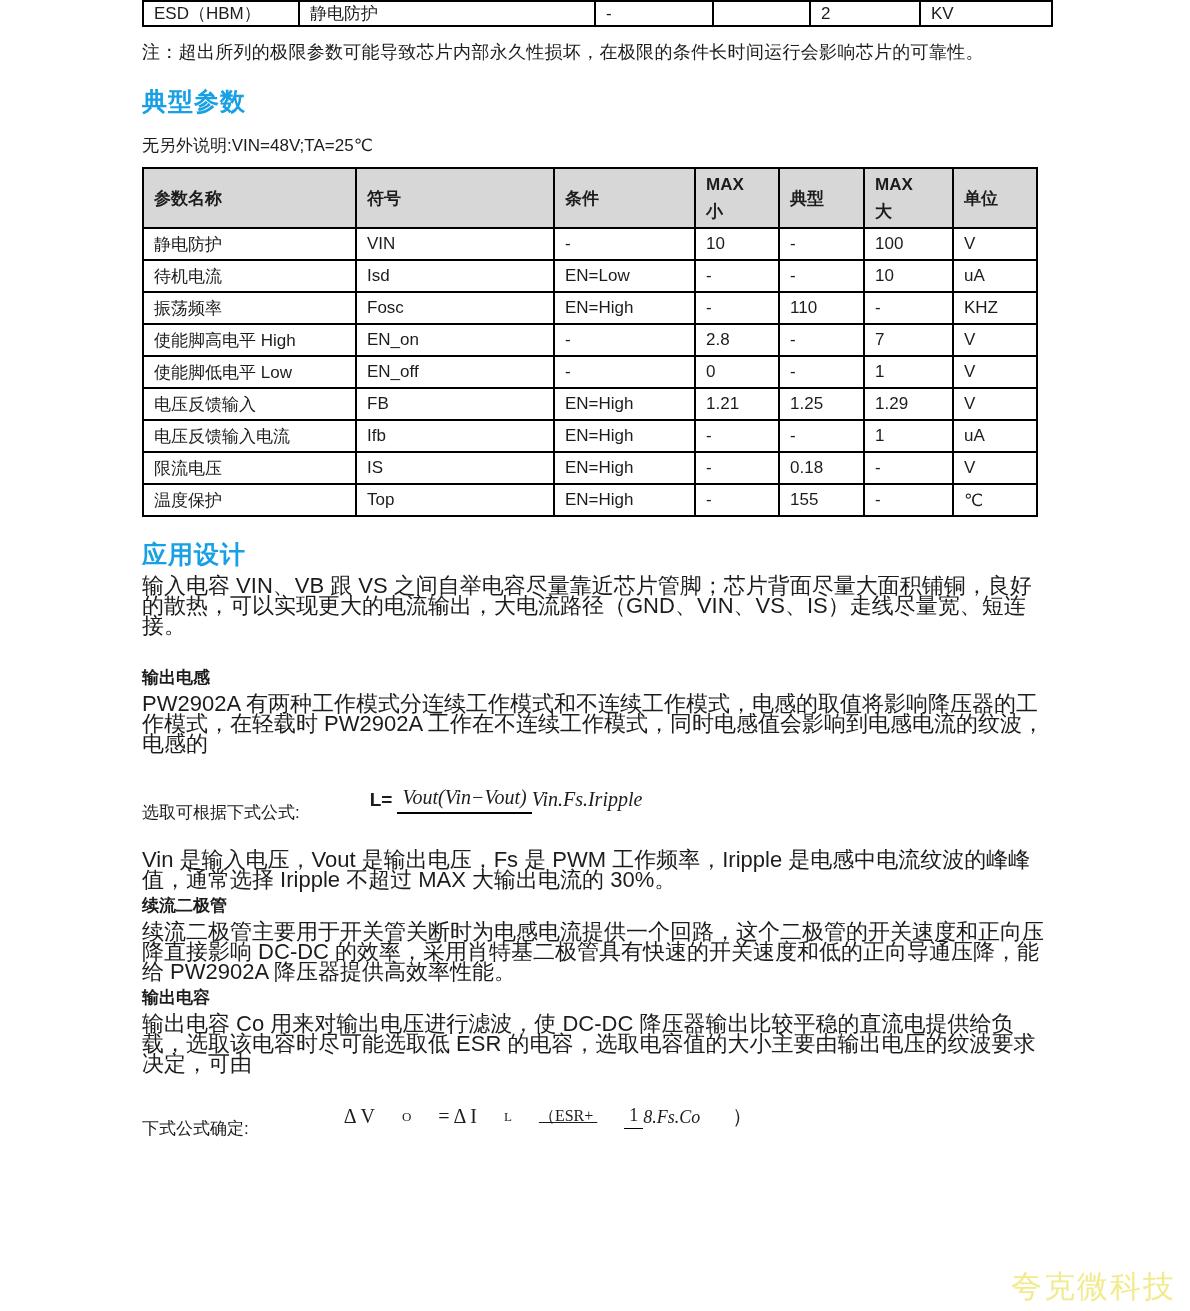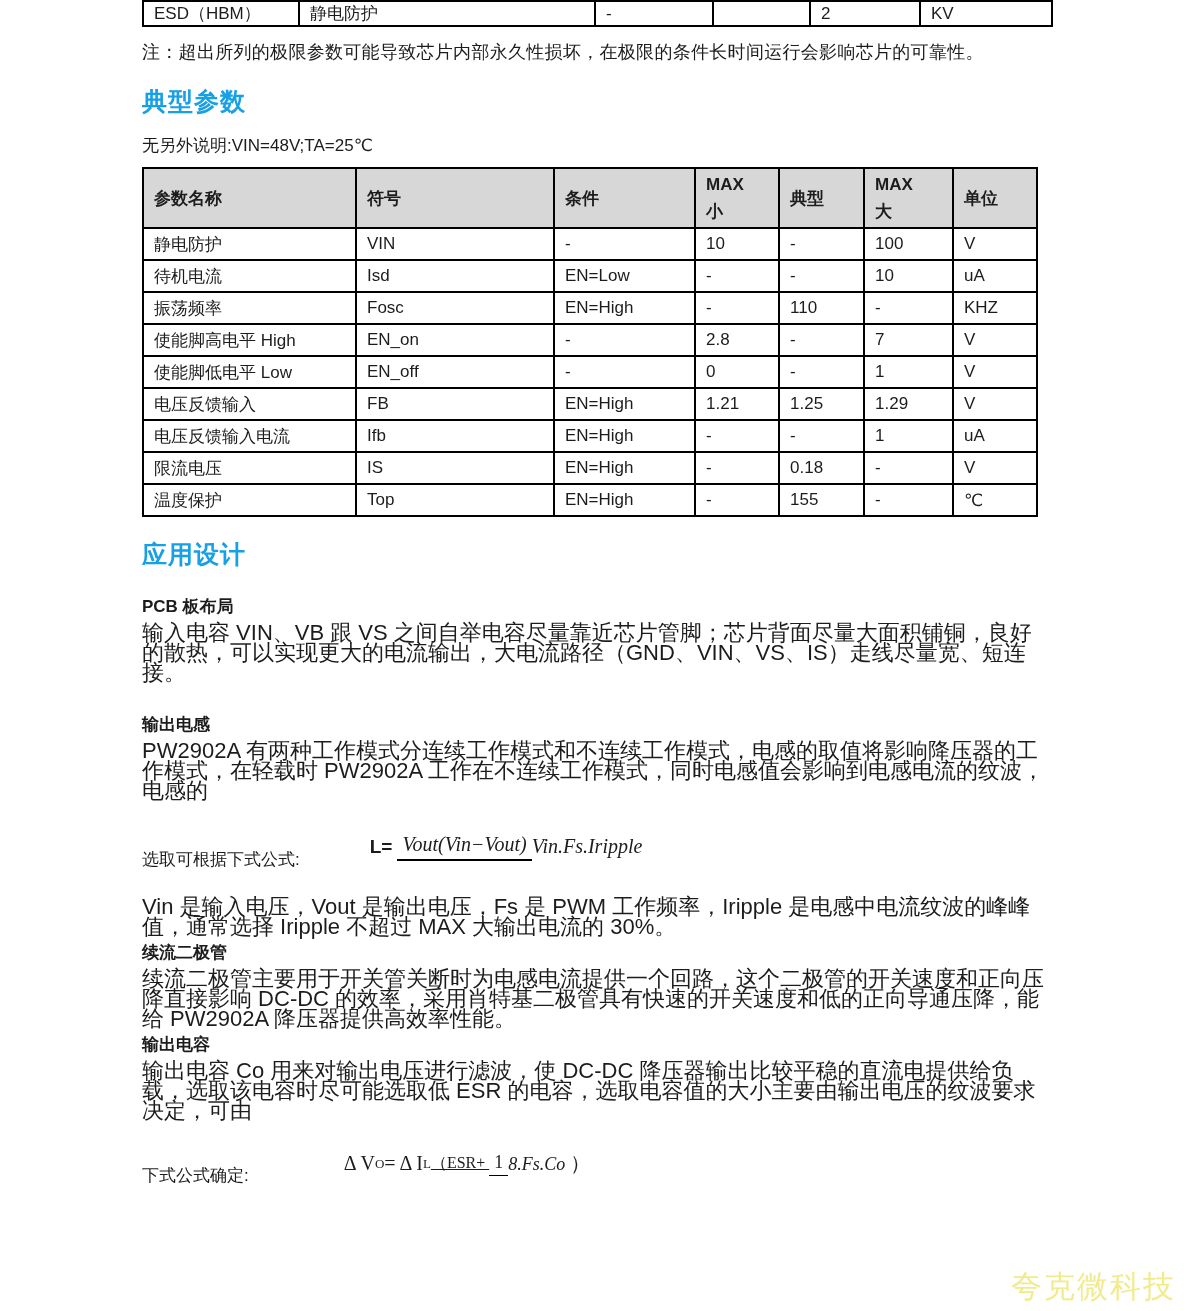--- a/index.html
+++ b/index.html
@@ -60,21 +60,21 @@
   .frac .num { border-bottom: 2px solid #000; padding: 0 5px 2px; }
   .frac .den { padding-top: 2px; }
   .formula2-row { margin-top: 0px; height: 66px; }
   .f2 { font-family: "Liberation Serif", "DejaVu Serif", serif; font-size: 20px; }
   .f2 .piece { white-space: pre; }
   .f2 sub { font-size: 13px; }
   .f2 .esr { font-size: 16px; text-decoration: underline; }
   .f2 .frac { font-size: 18px; line-height: 22px; }
   .f2 .frac .num { font-style: normal; border-bottom: 1.5px solid #000; }
   .sp-l { margin-left: 70px; }
-  .sp-l2 { margin-left: 95px; }
+  .sp-l2 { margin-left: 95px; gap: 27px; }
 
   .watermark {
     position: absolute; right: 14px; bottom: 3px;
     font-size: 31px; color: #f2eb8d; letter-spacing: 2px; white-space: nowrap;
   }
 </style>
 </head>
 <body>
 
 <div class="content">
@@ -209,21 +209,20 @@
           <td>-</td>
           <td>155</td>
           <td>-</td>
           <td>℃</td>
         </tr>
       </tbody>
     </table>
 
   <h1 class="section-heading app-heading">应用设计</h1>
 
-  <div class="subhead">PCB 板布局</div>
   <div class="para">输入电容 VIN、VB 跟 VS 之间自举电容尽量靠近芯片管脚；芯片背面尽量大面积铺铜，良好的散热，可以实现更大的电流输出，大电流路径（GND、VIN、VS、IS）走线尽量宽、短连接。</div>
 
   <div class="subhead" style="margin-top:30px">输出电感</div>
   <div class="para">PW2902A 有两种工作模式分连续工作模式和不连续工作模式，电感的取值将影响降压器的工作模式，在轻载时 PW2902A 工作在不连续工作模式，同时电感值会影响到电感电流的纹波，电感的</div>
 
   <div class="formula-row">
     <span class="formula-label">选取可根据下式公式:</span>
     <span class="formula sp-l">
       <span class="f-lhs">L=</span>
       <span class="frac">

